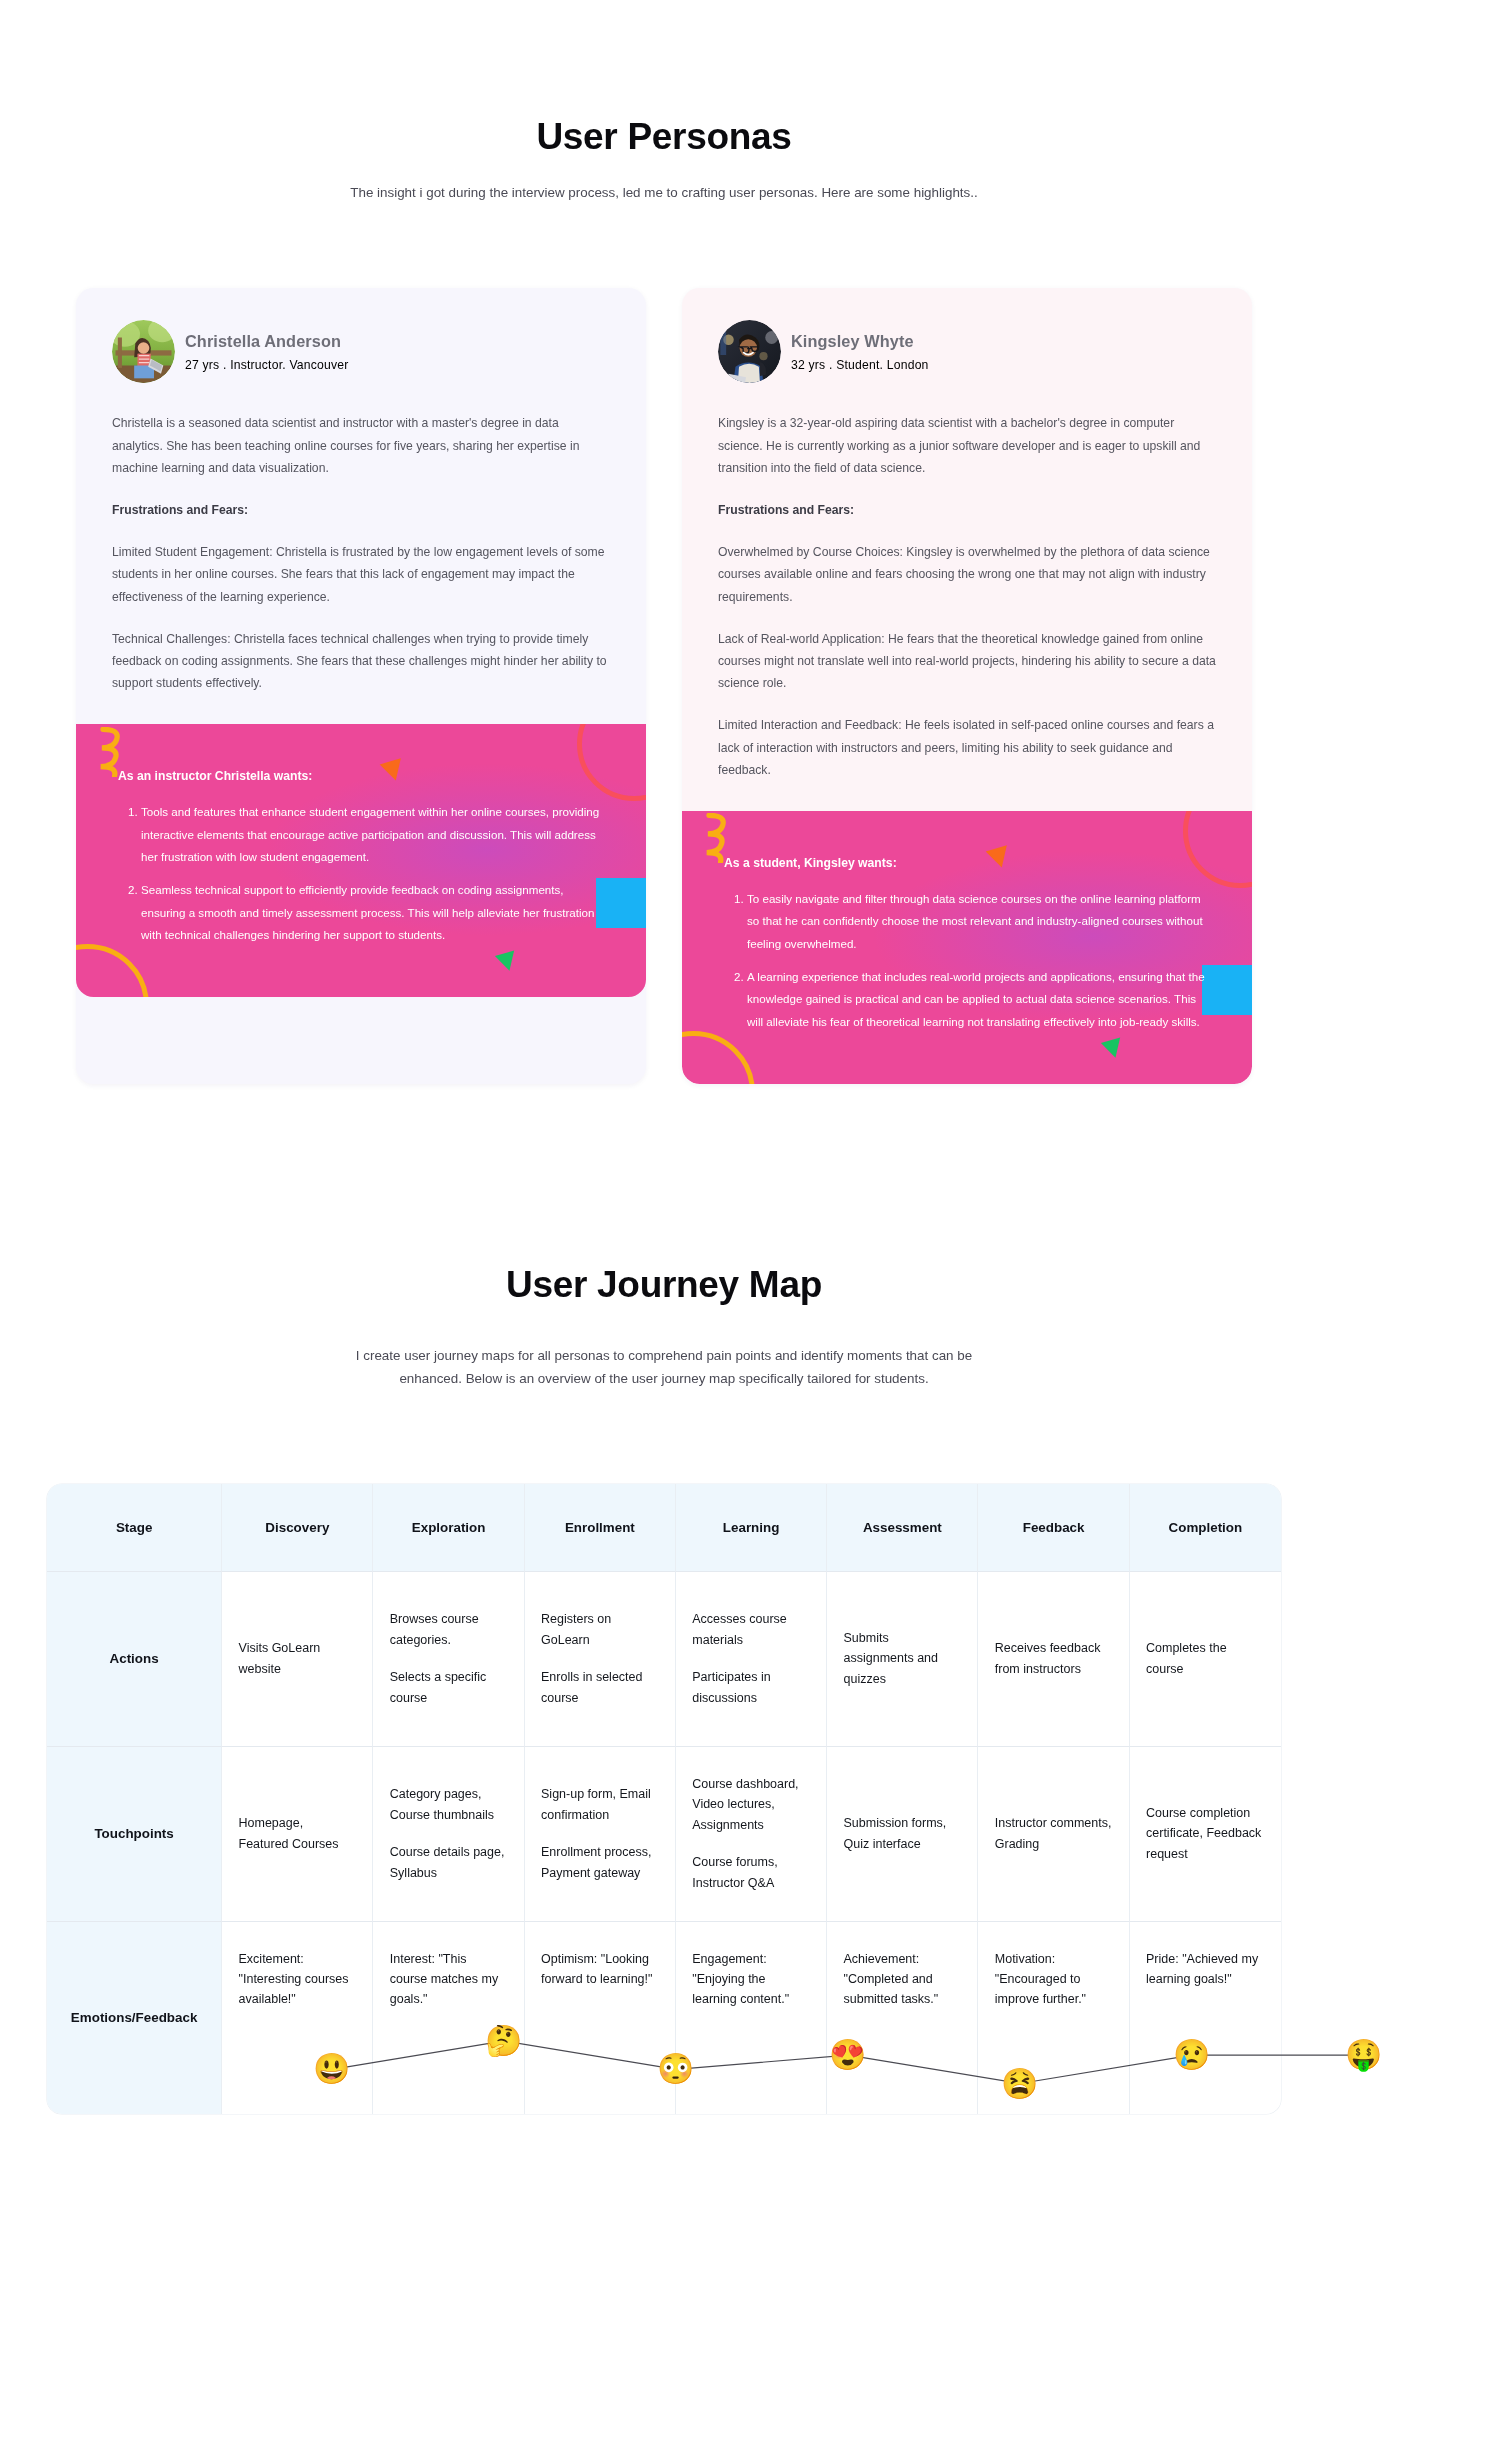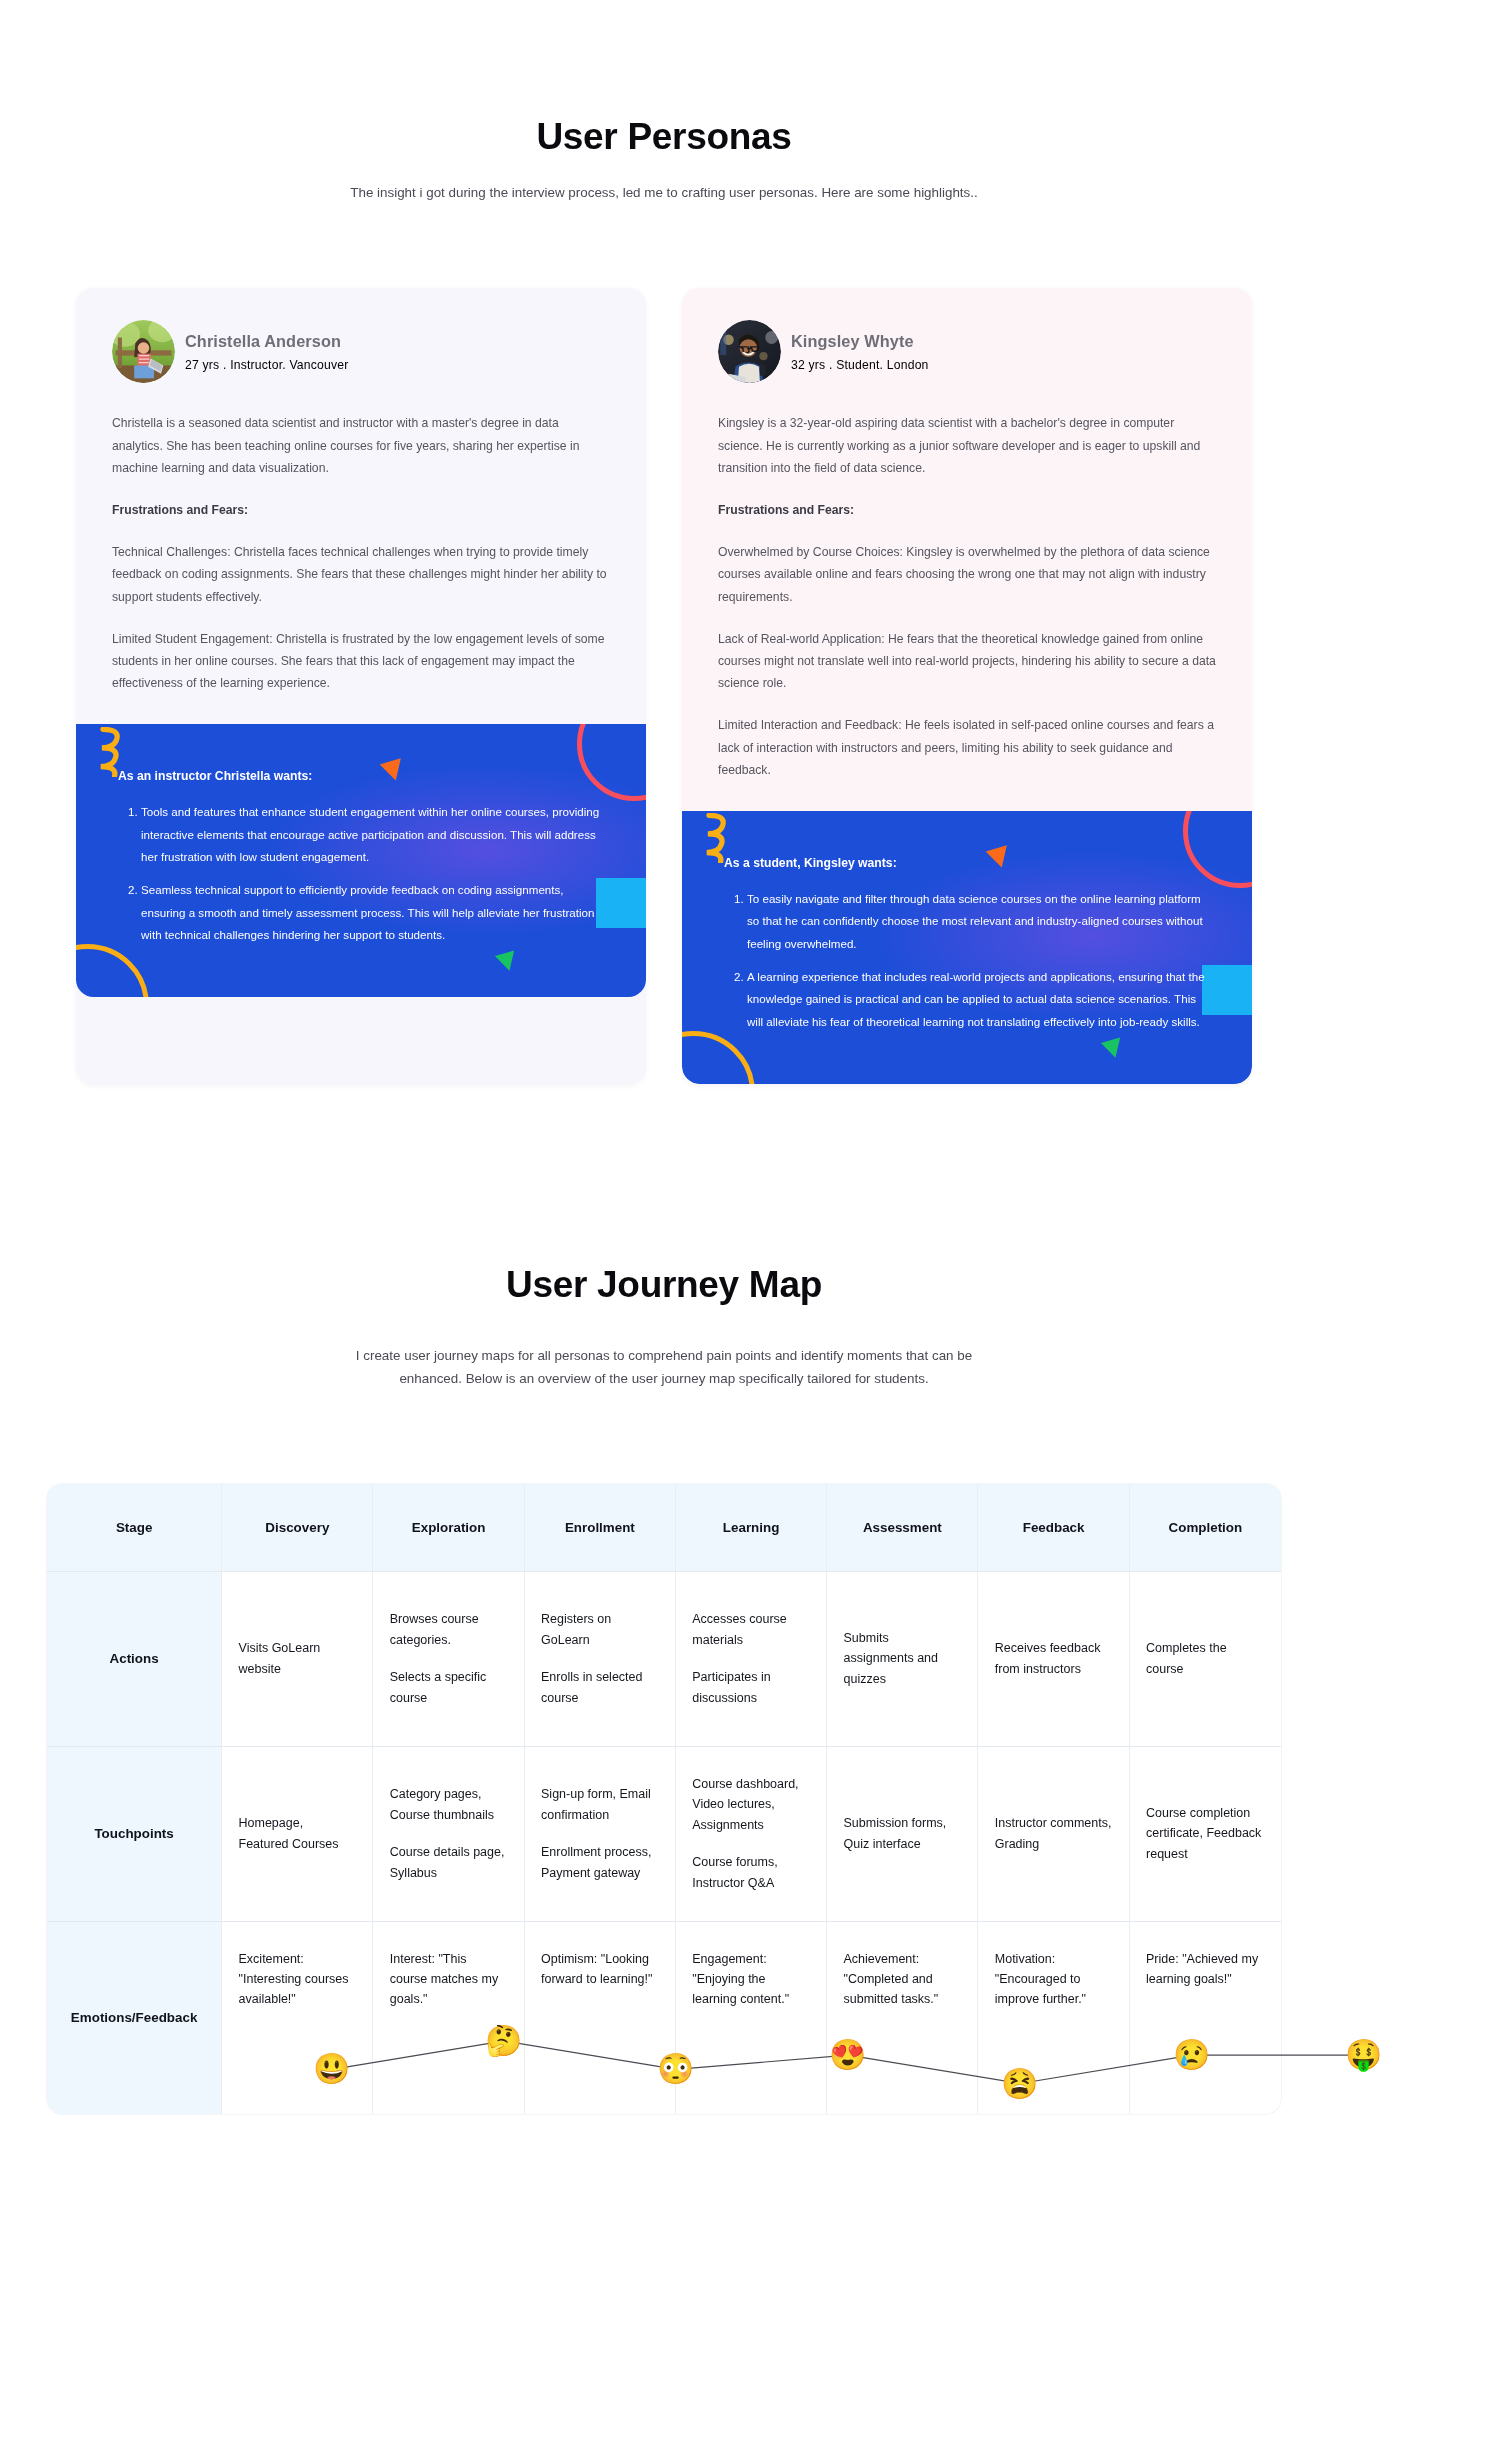--- a/index.html
+++ b/index.html
@@ -49,21 +49,21 @@
 
   .pc-body { padding:22px 36px 30px 36px; }
   .pc-body p {
     font-size:12.2px; line-height:1.82; color:#55555f; margin-bottom:20px;
   }
   .pc-body p.bold { font-weight:bold; color:#3b3b45; }
   .pc-body p:last-child { margin-bottom:0; }
 
   
   .pc-foot {
-    position:relative; background:#1d4ed8; color:#fff;
+    position:relative; background:#ec4899; color:#fff;
     padding:45px 42px 50px 42px; overflow:hidden;
     border-bottom-left-radius:17.5px; border-bottom-right-radius:17.5px;
   }
   .pc-foot::after{
     content:""; position:absolute; inset:0;
     background:radial-gradient(ellipse 55% 45% at 72% 46%, rgba(160,80,235,.42), rgba(84,51,224,0) 70%);
     pointer-events:none;
   }
   .pc-foot .inner { position:relative; z-index:3; }
   .foot-title { font-size:12.2px; font-weight:bold; margin-bottom:17.5px; }
@@ -198,22 +198,22 @@
         </div>
         <div class="pc-id">
           <div class="pc-name">Christella Anderson</div>
           <div class="pc-meta">27 yrs .   Instructor.   Vancouver</div>
         </div>
       </div>
 
       <div class="pc-body">
         <p>Christella is a seasoned data scientist and instructor with a master's degree in data analytics. She has been teaching online courses for five years, sharing her expertise in machine learning and data visualization.</p>
         <p class="bold">Frustrations and Fears:</p>
+        <p>Limited Student Engagement: Christella is frustrated by the low engagement levels of some students in her online courses. She fears that this lack of engagement may impact the effectiveness of the learning experience.</p>
         <p>Technical Challenges: Christella faces technical challenges when trying to provide timely feedback on coding assignments. She fears that these challenges might hinder her ability to support students effectively.</p>
-        <p>Limited Student Engagement: Christella is frustrated by the low engagement levels of some students in her online courses. She fears that this lack of engagement may impact the effectiveness of the learning experience.</p>
       </div>
 
       <div class="pc-foot">
         <span class="deco squiggle">
           <svg width="41" height="50" viewBox="0 0 70 86">
               <path d="M10 4 q28 0 24 16 q-4 16 -26 16 q28 0 24 16 q-4 16 -26 16 q28 0 24 16" fill="none" stroke="#f9ae13" stroke-width="9" stroke-linecap="round"></path>
             </svg>
         </span>
         <span class="deco red-ring"></span>
         <span class="deco yellow-ring"></span>

